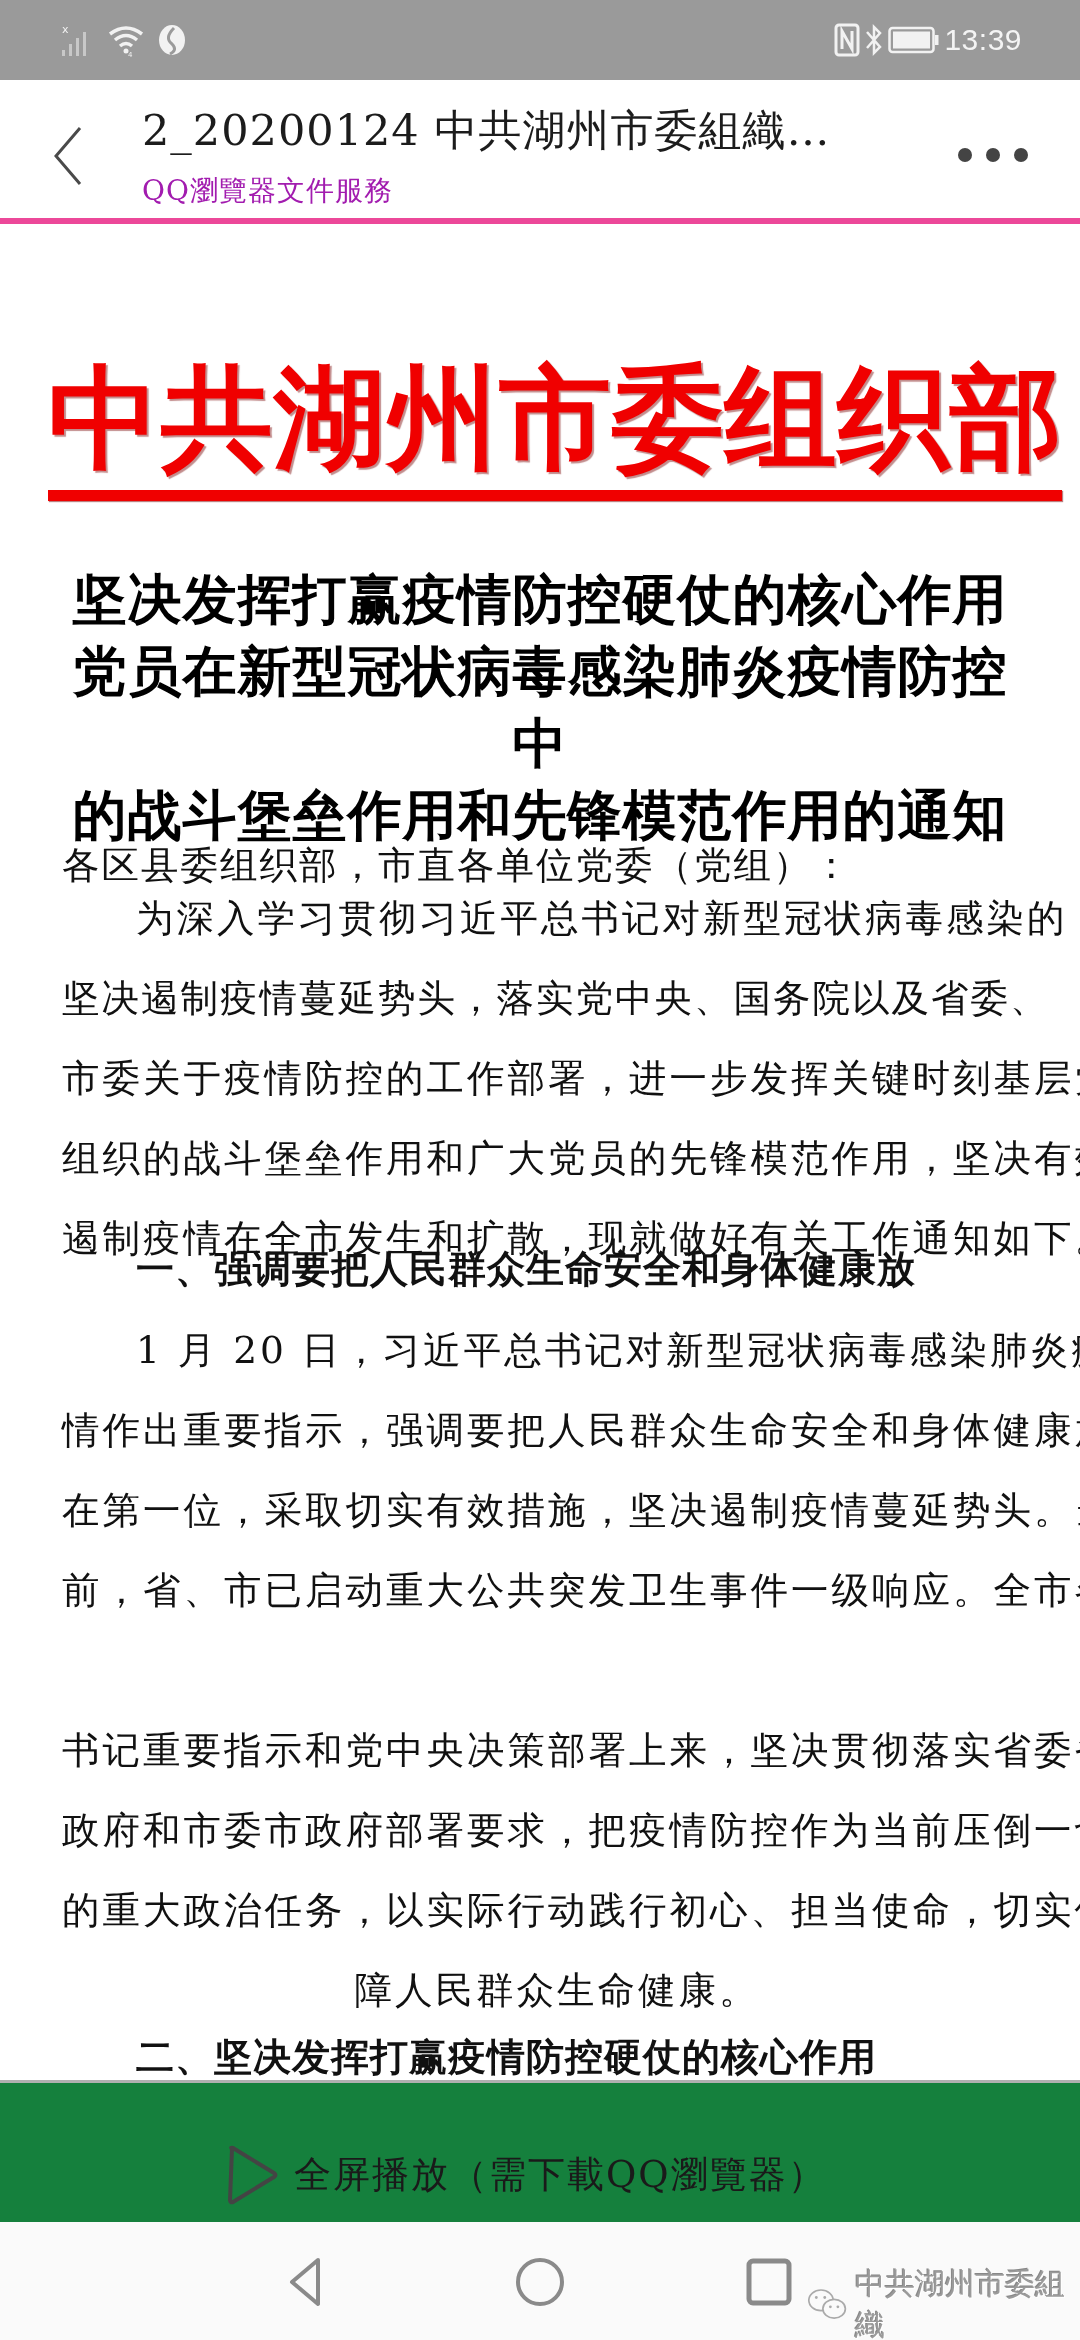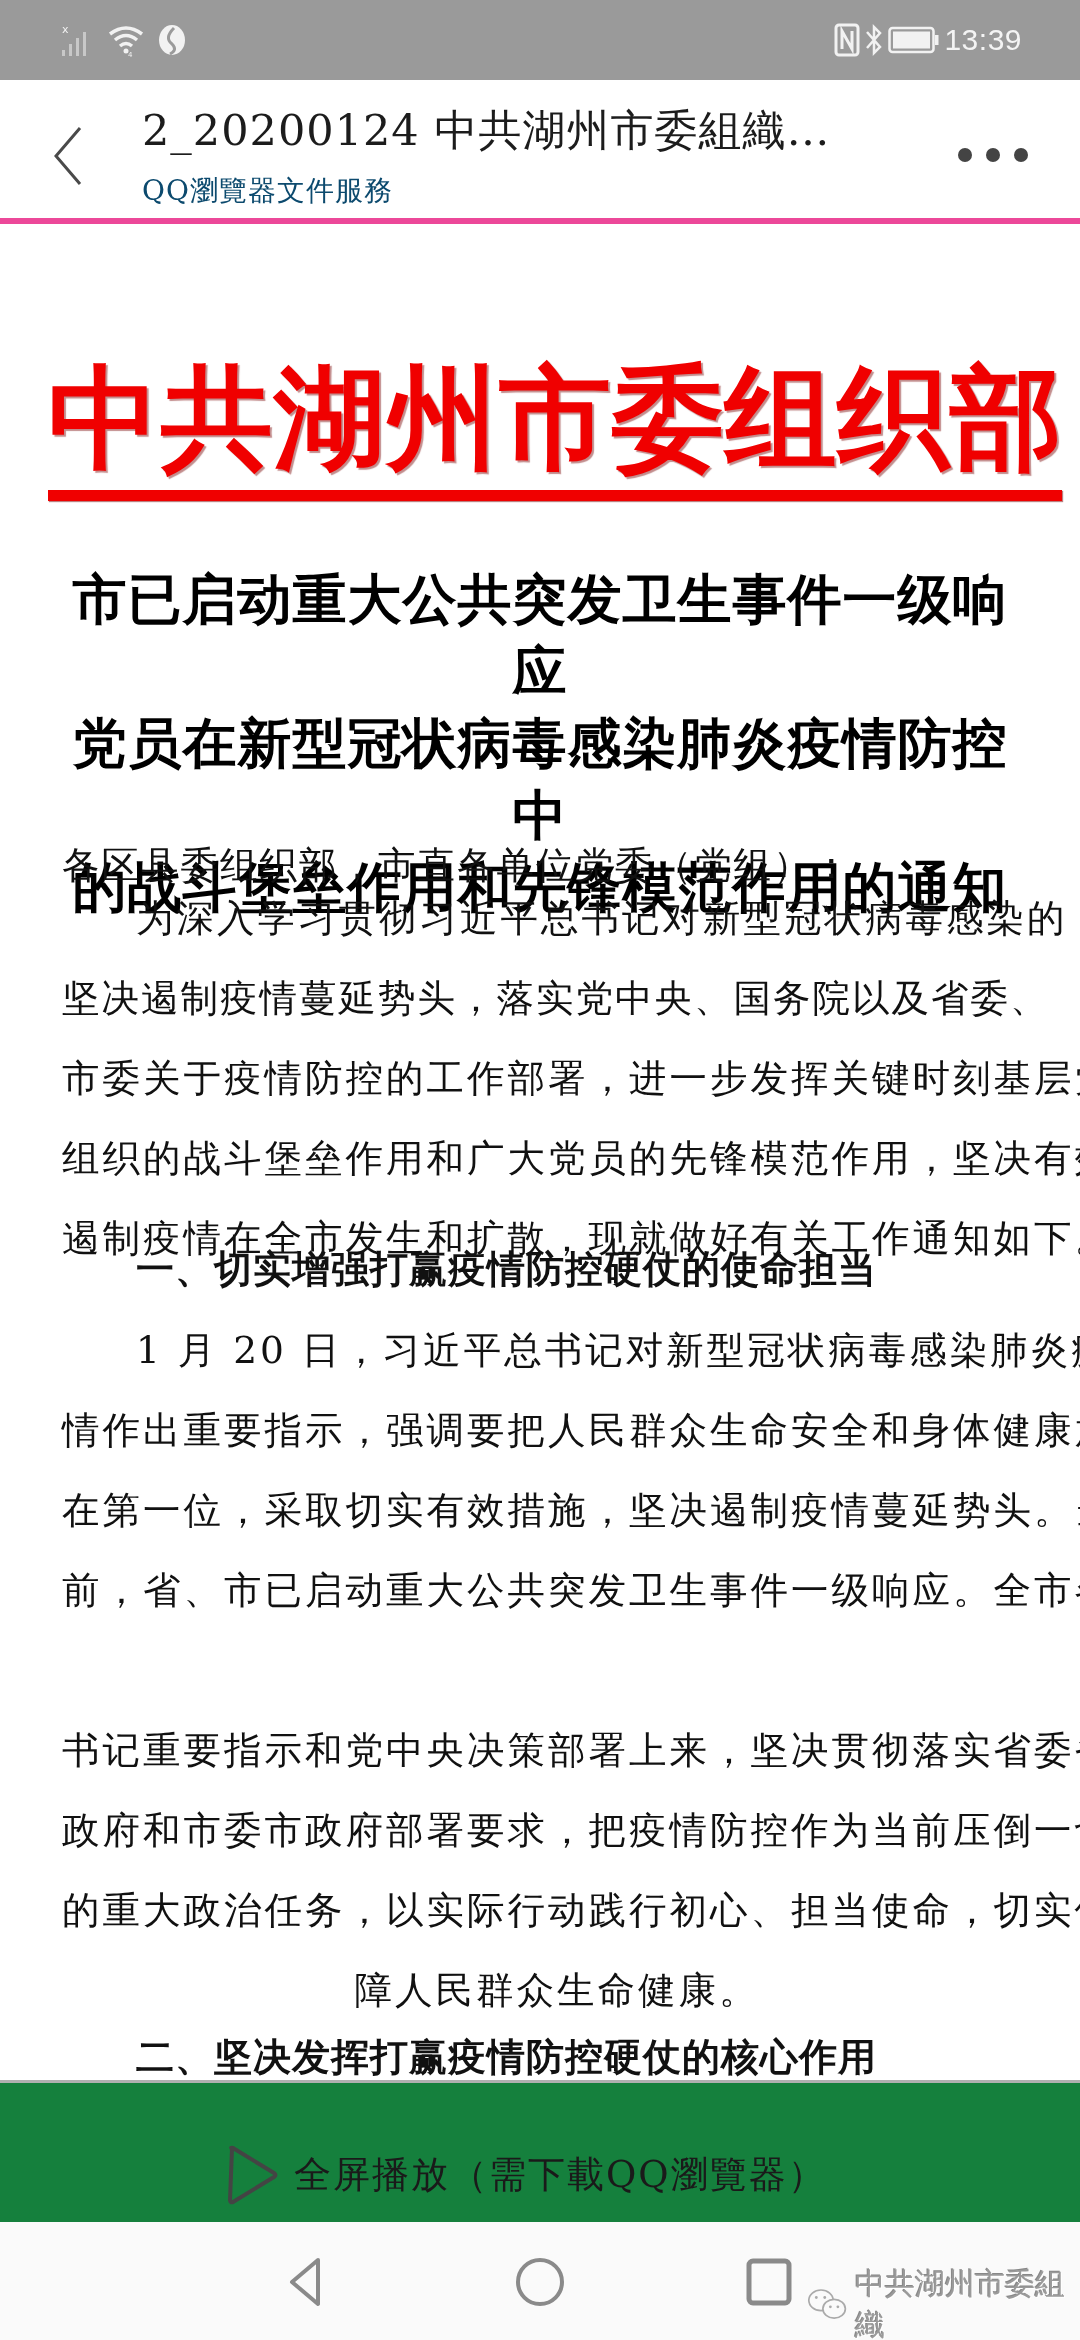--- a/index.html
+++ b/index.html
@@ -21,21 +21,21 @@
       background: #ffffff; border-bottom: 6px solid #ec4899;
     }
     .back-btn { position: absolute; left: 44px; top: 40px; width: 50px; height: 70px; cursor: pointer; }
     .header-title {
       position: absolute; left: 142px; top: 22px; width: 760px;
       font-size: 43px; color: #1c1c1c; white-space: nowrap; overflow: hidden;
       font-family: "DejaVu Serif", serif; letter-spacing: 1px;
     }
     .header-sub {
       position: absolute; left: 142px; top: 92px;
-      font-size: 28px; color: #0c4a6e; letter-spacing: 1px;
+      font-size: 28px; color: #a21caf; letter-spacing: 1px;
     }
     .more-btn { position: absolute; right: 52px; top: 60px; width: 70px; height: 30px; display: flex; justify-content: space-between; align-items: center; cursor: pointer; }
     .more-btn span { width: 14px; height: 14px; border-radius: 50%; background: #444; display: block; }
 
     
     .doc { position: absolute; left: 0; top: 224px; width: 1080px; height: 1856px; background: #fff; }
     .org-title {
       position: absolute; left: 48px; top: 120px; width: 1014px;
       font-size: 112px; color: #f00000; font-weight: bold;
       display: flex; justify-content: space-between;
@@ -146,34 +146,34 @@
     <span>州</span>
     <span>市</span>
     <span>委</span>
     <span>组</span>
     <span>织</span>
     <span>部</span>
   </div>
   <div class="red-rule"></div>
 
   <div class="notice-title">
-    <div>市已启动重大公共突发卫生事件一级响应</div>
+    <div>坚决发挥打赢疫情防控硬仗的核心作用</div>
     <div>党员在新型冠状病毒感染肺炎疫情防控中</div>
     <div>的战斗堡垒作用和先锋模范作用的通知</div>
   </div>
 
   <div class="body-text" style="top:588px; letter-spacing:2px;margin-top:29px;">各区县委组织部，市直各单位党委（党组）：</div>
 
   <div class="body-text" style="top:670px; left:136px;">为深入学习贯彻习近平总书记对新型冠状病毒感染的</div>
   <div class="body-text" style="top:750px; letter-spacing:2px;">坚决遏制疫情蔓延势头，落实党中央、国务院以及省委、</div>
   <div class="body-text" style="top:830px;">市委关于疫情防控的工作部署，进一步发挥关键时刻基层党</div>
   <div class="body-text" style="top:910px;">组织的战斗堡垒作用和广大党员的先锋模范作用，坚决有效</div>
   <div class="body-text" style="top:990px;">遏制疫情在全市发生和扩散，现就做好有关工作通知如下。</div>
 
-  <div class="section-head" style="top:1020px;">一、切实增强打赢疫情防控硬仗的使命担当</div>
+  <div class="section-head" style="top:1020px;">一、强调要把人民群众生命安全和身体健康放</div>
 
   <div class="body-text" style="top:1102px; left:136px;">1 月 20 日，习近平总书记对新型冠状病毒感染肺炎疫</div>
   <div class="body-text" style="top:1182px;">情作出重要指示，强调要把人民群众生命安全和身体健康放</div>
   <div class="body-text" style="top:1262px;">在第一位，采取切实有效措施，坚决遏制疫情蔓延势头。当</div>
   <div class="body-text" style="top:1342px;">前，省、市已启动重大公共突发卫生事件一级响应。全市各</div>
   <div class="body-text" style="top:1502px;">书记重要指示和党中央决策部署上来，坚决贯彻落实省委省</div>
   <div class="body-text" style="top:1582px;">政府和市委市政府部署要求，把疫情防控作为当前压倒一切</div>
   <div class="body-text" style="top:1662px;">的重大政治任务，以实际行动践行初心、担当使命，切实保</div>
   <div class="body-text" style="top:1742px;text-align:center;">障人民群众生命健康。</div>
 

